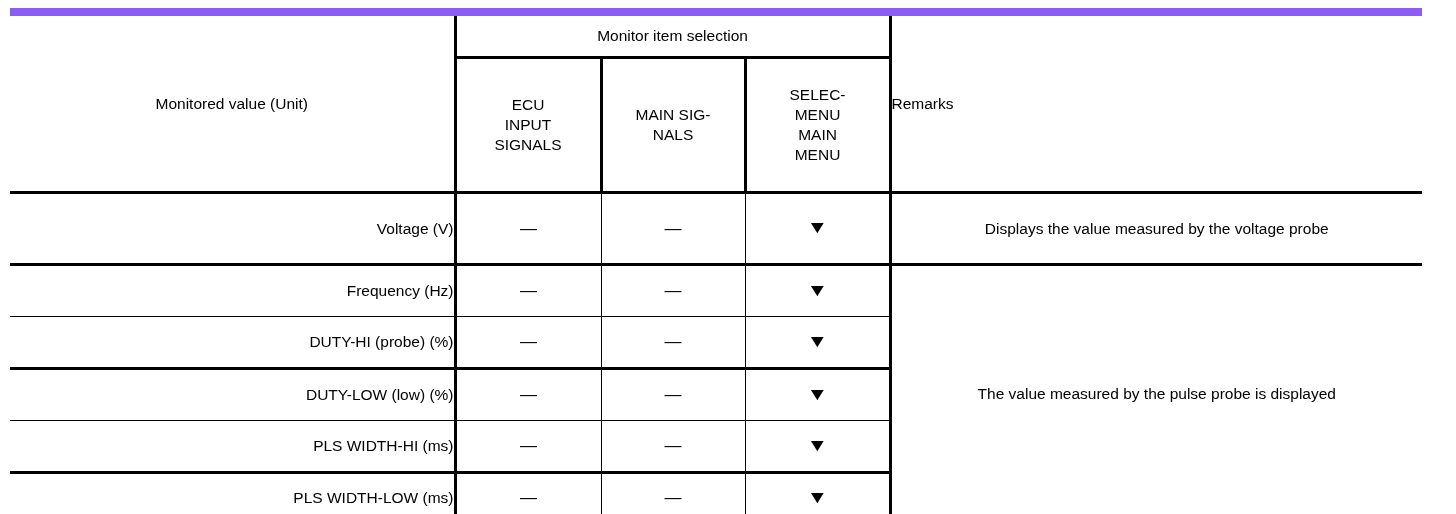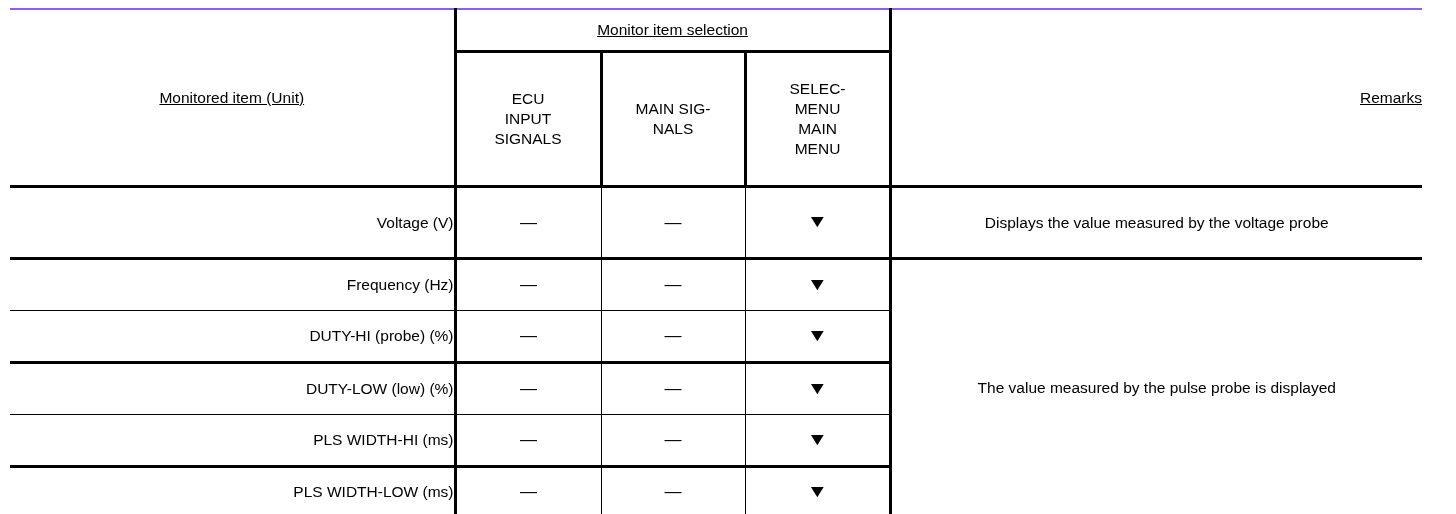--- a/index.html
+++ b/index.html
@@ -33,21 +33,21 @@
     line-height: 1.28;
   }
 
   table.spec td {
     padding: 0;
     vertical-align: middle;
     background: #ffffff;
   }
 
   
-  .bt-thick { border-top: 2px solid #8b5cf6; text-decoration: underline; }
+  .bt-thick { border-top: 8px solid #8b5cf6; }
   .bb-thick { border-bottom: 4px solid #000; }
   .bb-med   { border-bottom: 3px solid #000; }
   .bb-thin  { border-bottom: 1.6px solid #000; margin-left: 20px; }
   .bl-med   { border-left: 3px solid #000; }
   .br-med   { border-right: 3px solid #000; }
   .bl-thin  { border-left: 1.6px solid #000; }
 
   
   .h-monitored {
     text-align: center;
@@ -56,21 +56,21 @@
   .h-group {
     text-align: center;
     height: 40px;
   }
   .h-sub {
     text-align: center;
     height: 132px;
     padding: 0 4px;
   }
   .h-remarks {
-    text-align: right;
+    text-align: left;
     height: 172px;
   }
 
   
   .c-item {
     text-align: right;
     padding-left: 30px;
   }
   .c-mark {
     text-align: center;
@@ -110,21 +110,21 @@
     <colgroup>
       <col style="width:445px">
       <col style="width:146px">
       <col style="width:144px">
       <col style="width:145px">
       <col style="width:532px">
     </colgroup>
     <tbody>
 
       <tr>
-        <td class="h-monitored bt-thick bb-med" rowspan="2">Monitored item (Unit)</td>
+        <td class="h-monitored bt-thick bb-med" rowspan="2">Monitored value (Unit)</td>
 
         <td class="h-group bt-thick bb-med bl-med br-med" colspan="3">Monitor item selection</td>
 
         <td class="h-remarks bt-thick bb-med" rowspan="2">Remarks</td>
       </tr>
 
       <tr>
         <td class="h-sub bl-med bb-med">
           <span class="hdr-line">ECU</span>
           <span class="hdr-line">INPUT</span>

